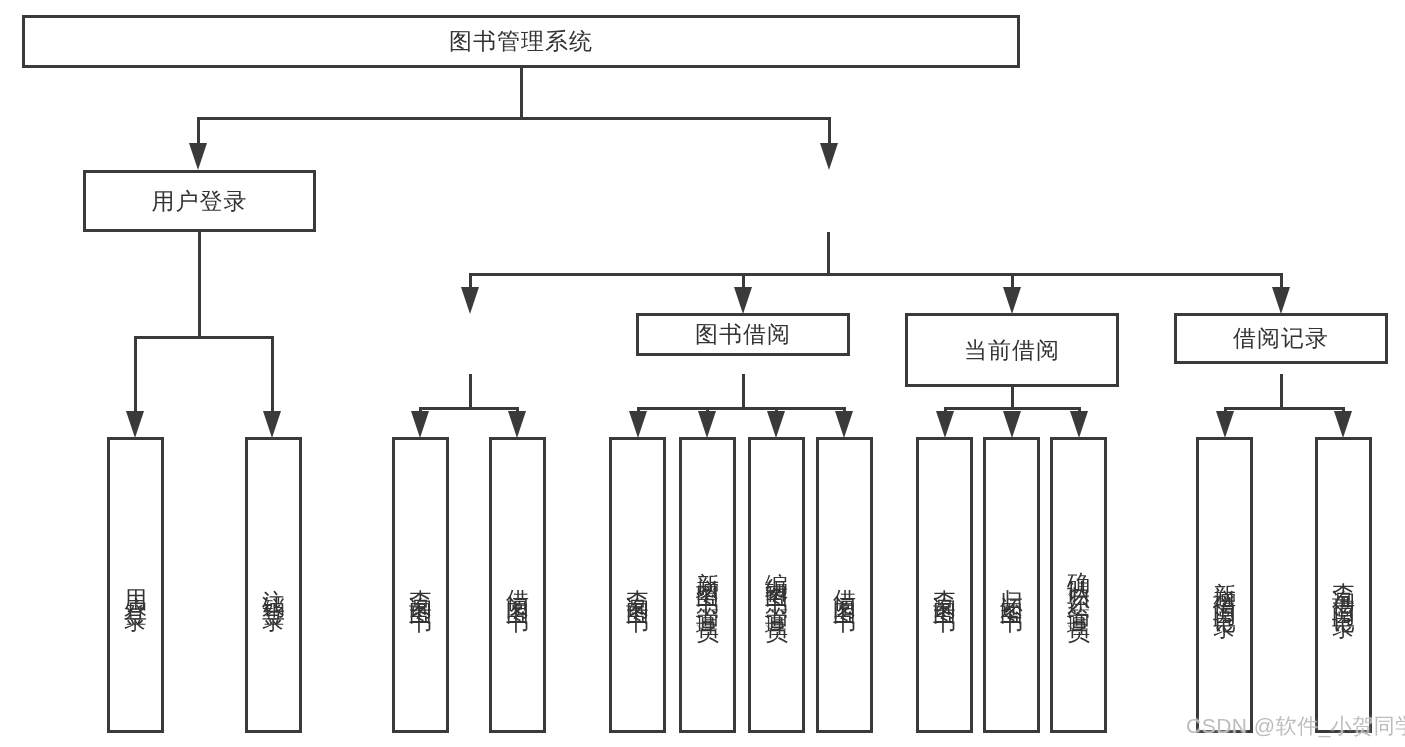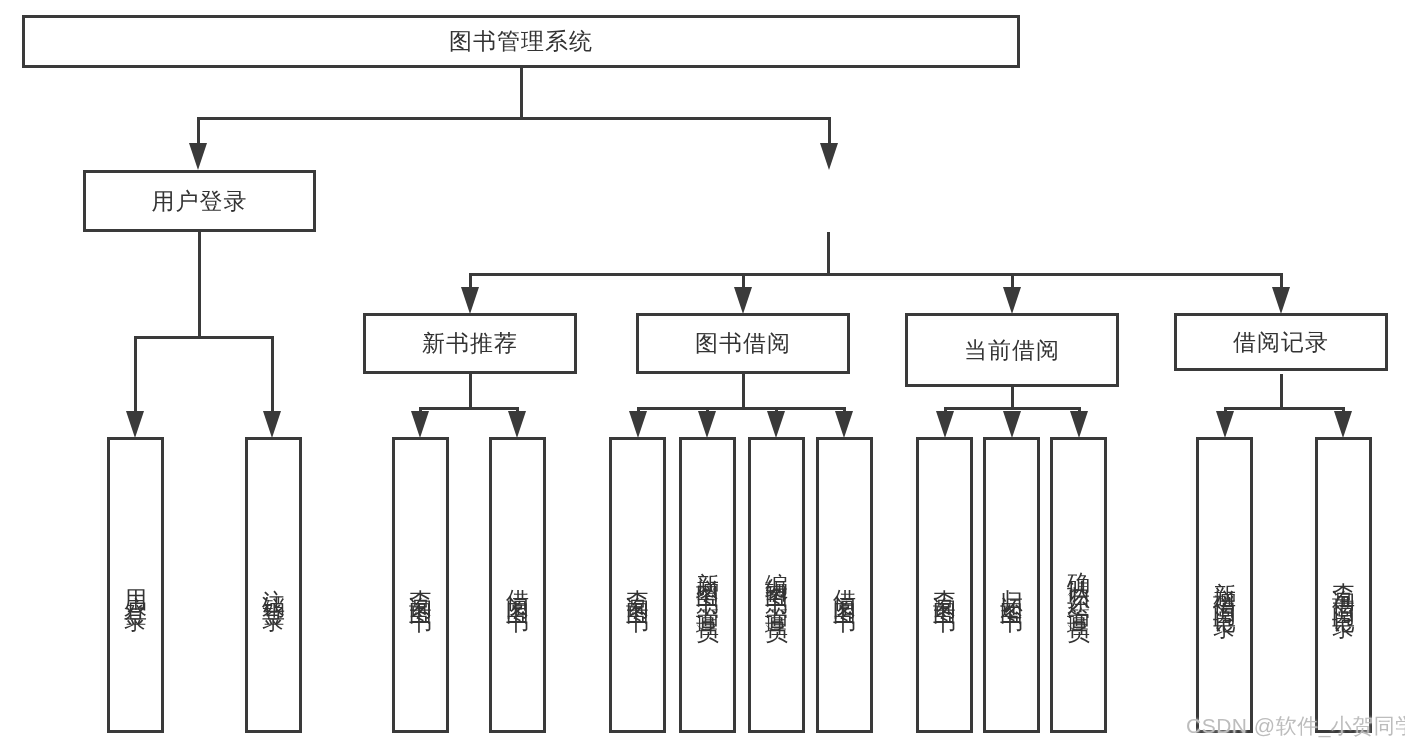--- a/index.html
+++ b/index.html
@@ -95,30 +95,27 @@
   <div class="arrow" style="left:1334px;top:411px"></div>
 
   <div class="box" style="left:22px;top:15px;width:998px;height:53px">
     <span>图书管理系统</span>
   </div>
 
   <div class="box" style="left:83px;top:170px;width:233px;height:62px">
     <span>用户登录</span>
   </div>
 
-  <div class="box" style="left:363px;top:313px;width:214px;height:61px">
-    <span>新书推荐</span>
-  </div>
-  <div class="box" style="left:636px;top:313px;width:214px;height:61px">
+  <div class="box" style="left:636px;top:313px;width:214px;height:43px">
     <span>图书借阅</span>
   </div>
   <div class="box" style="left:905px;top:313px;width:214px;height:74px">
     <span>当前借阅</span>
   </div>
-  <div class="box" style="left:1174px;top:313px;width:214px;height:58px">
+  <div class="box" style="left:1174px;top:313px;width:214px;height:51px">
     <span>借阅记录</span>
   </div>
 
   <div class="box leaf" style="left:107px">
     <span class="vtext">用户登录</span>
   </div>
   <div class="box leaf" style="left:245px">
     <span class="vtext">注销登录</span>
   </div>
 

